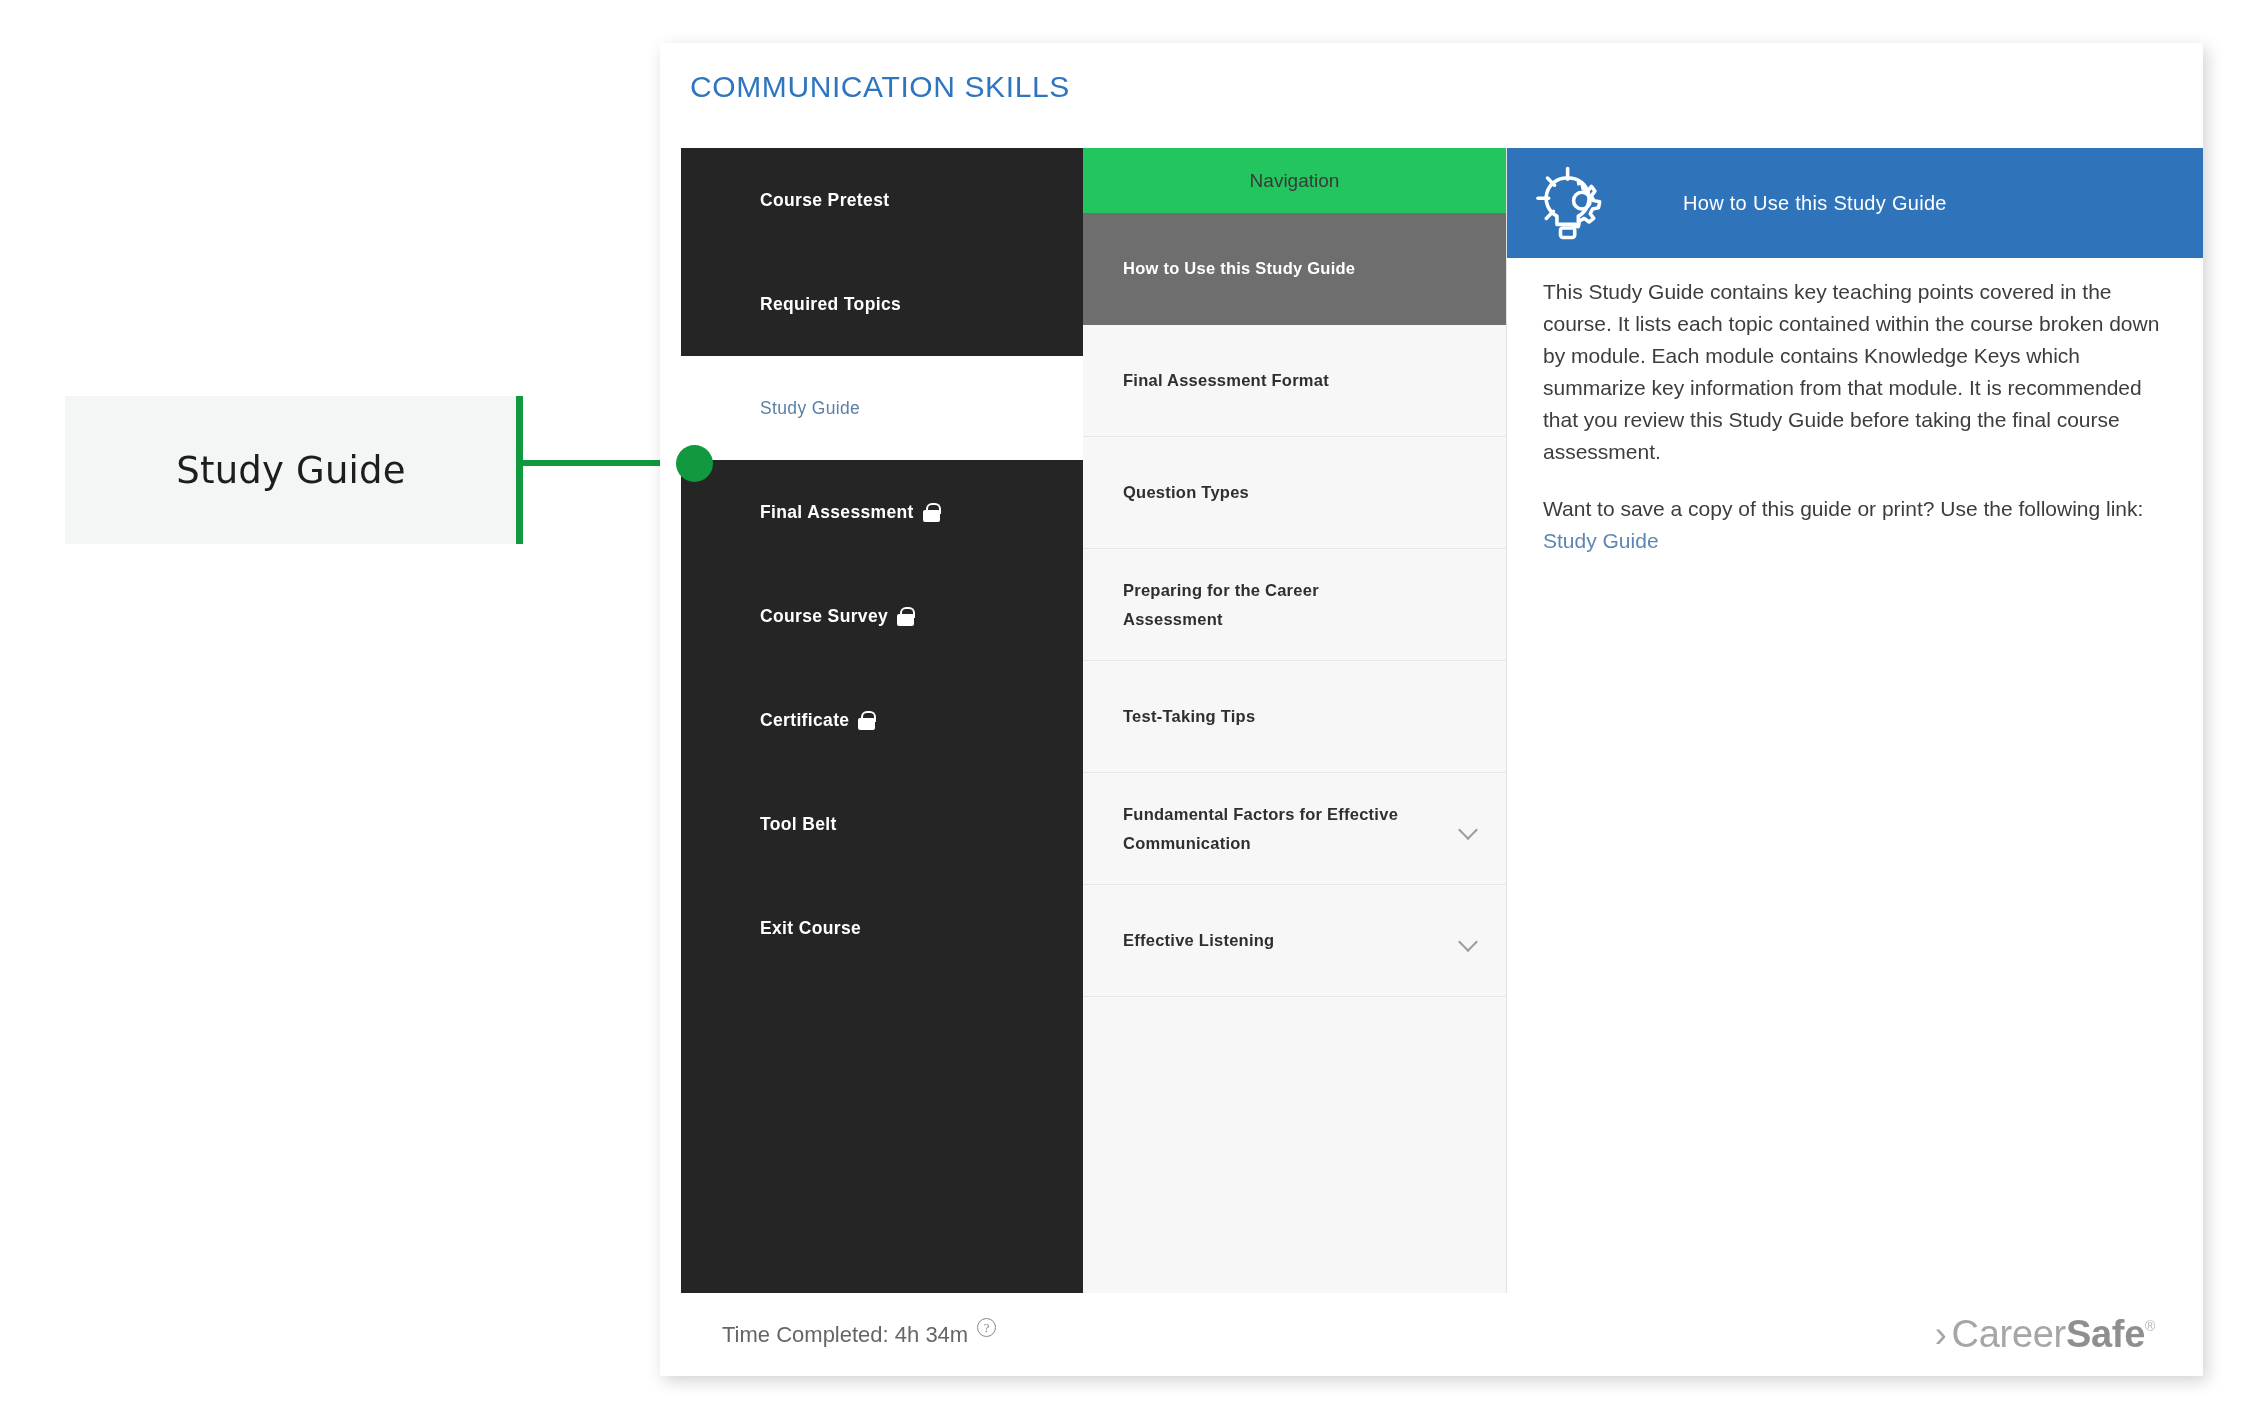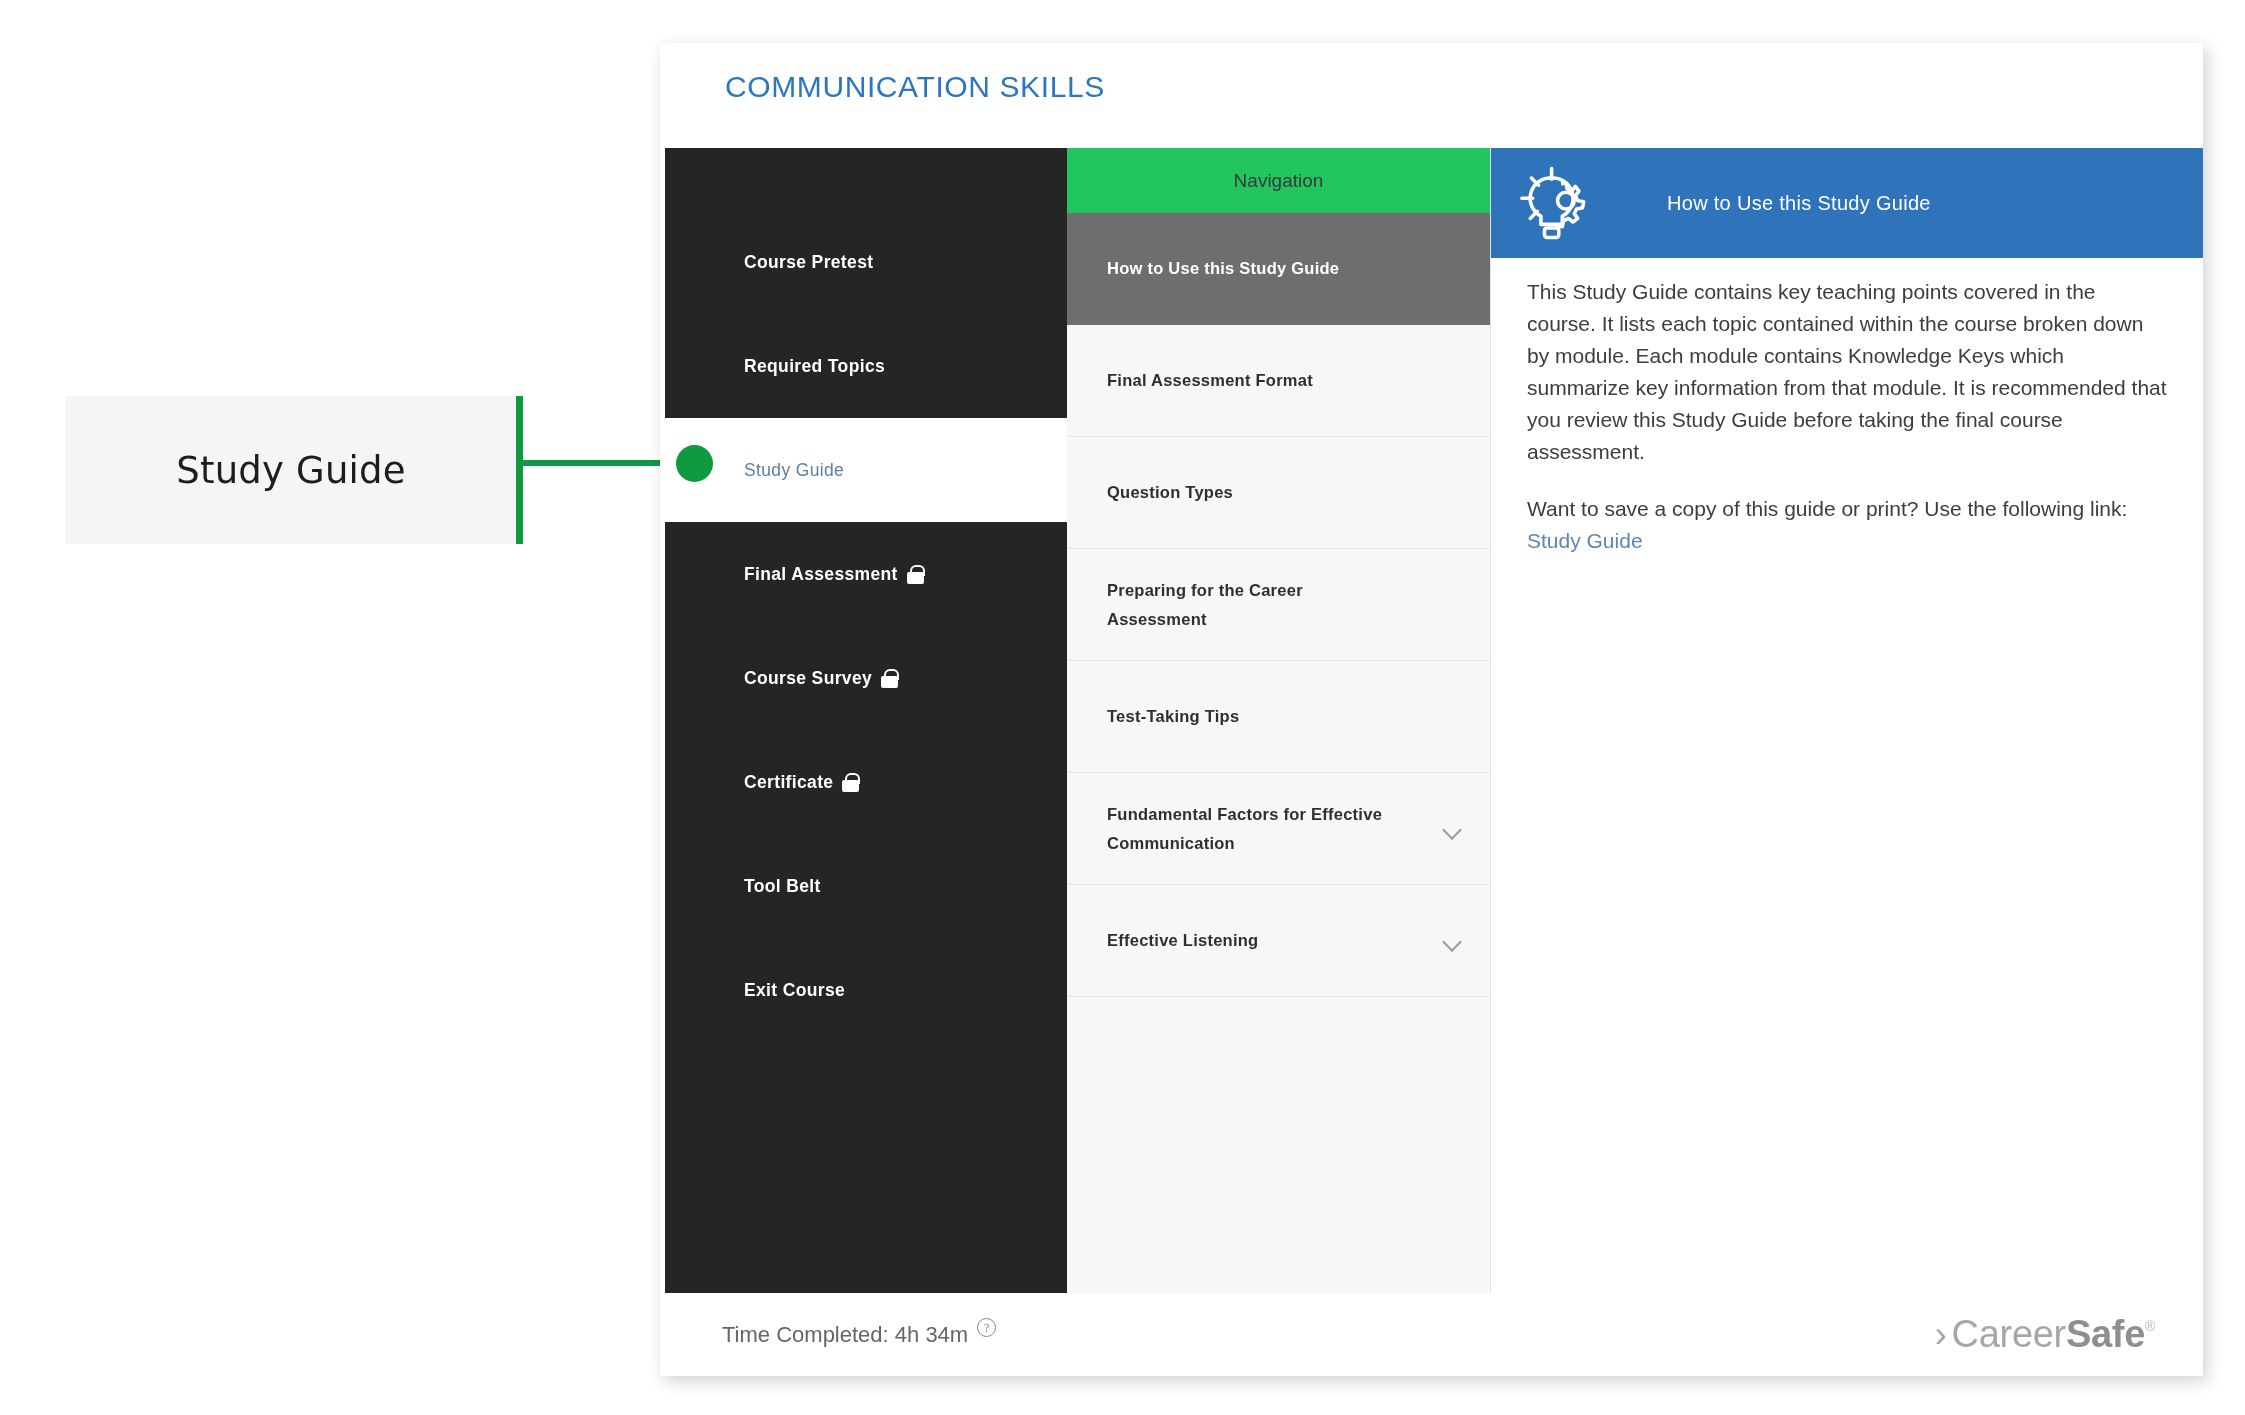--- a/index.html
+++ b/index.html
@@ -68,39 +68,38 @@
   }
 
   #course-title {
     position: absolute;
     left: 30px;
     top: 27px;
     font-size: 30px;
     font-weight: normal;
     color: #2e75c0;
     letter-spacing: 0.6px;
-    margin-left: 35px;
   }
 
   #body-area {
     position: absolute;
     left: 5px;
     top: 105px;
     right: 0;
     height: 1145px;
     display: flex;
   }
 
   
   #sidebar {
     width: 402px;
     background: #252525;
     flex: 0 0 402px;
     position: relative;
-    padding-top: 62px;
+    margin-left: 16px;
   }
   .side-item {
     height: 104px;
     display: flex;
     align-items: center;
     padding-left: 79px;
     font-size: 17.5px;
     color: #ffffff;
     font-weight: bold;
     letter-spacing: 0.35px;

